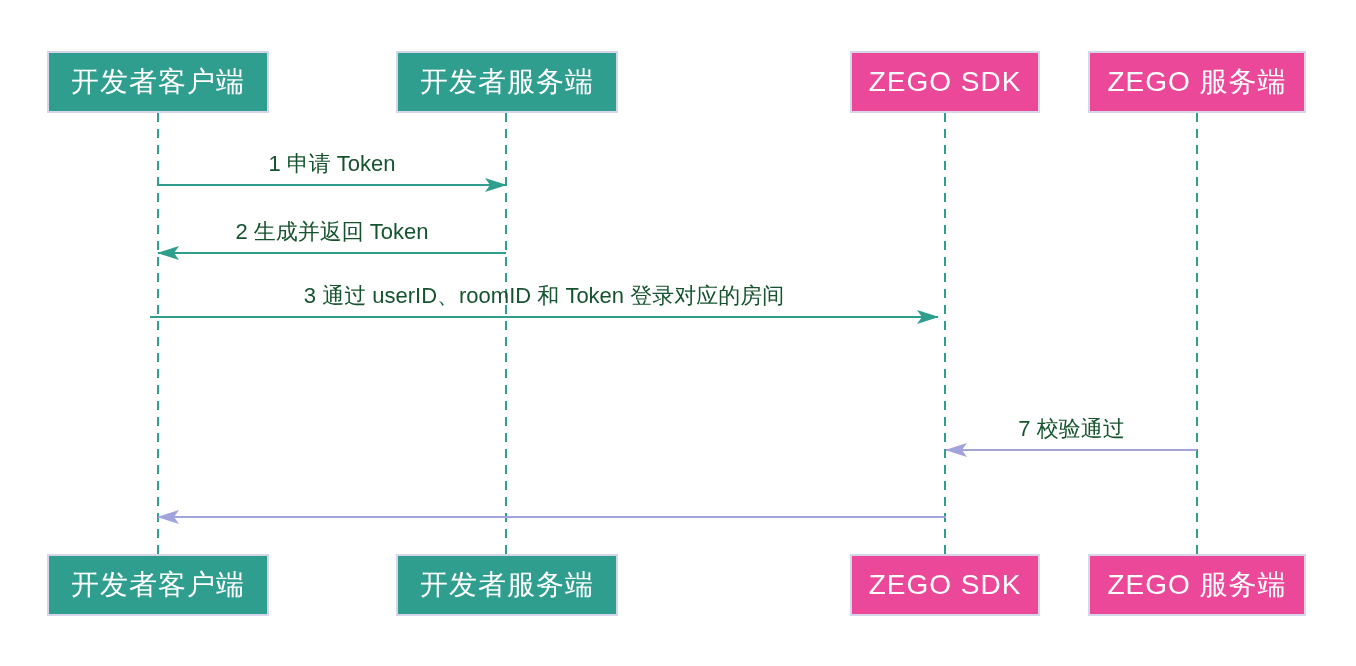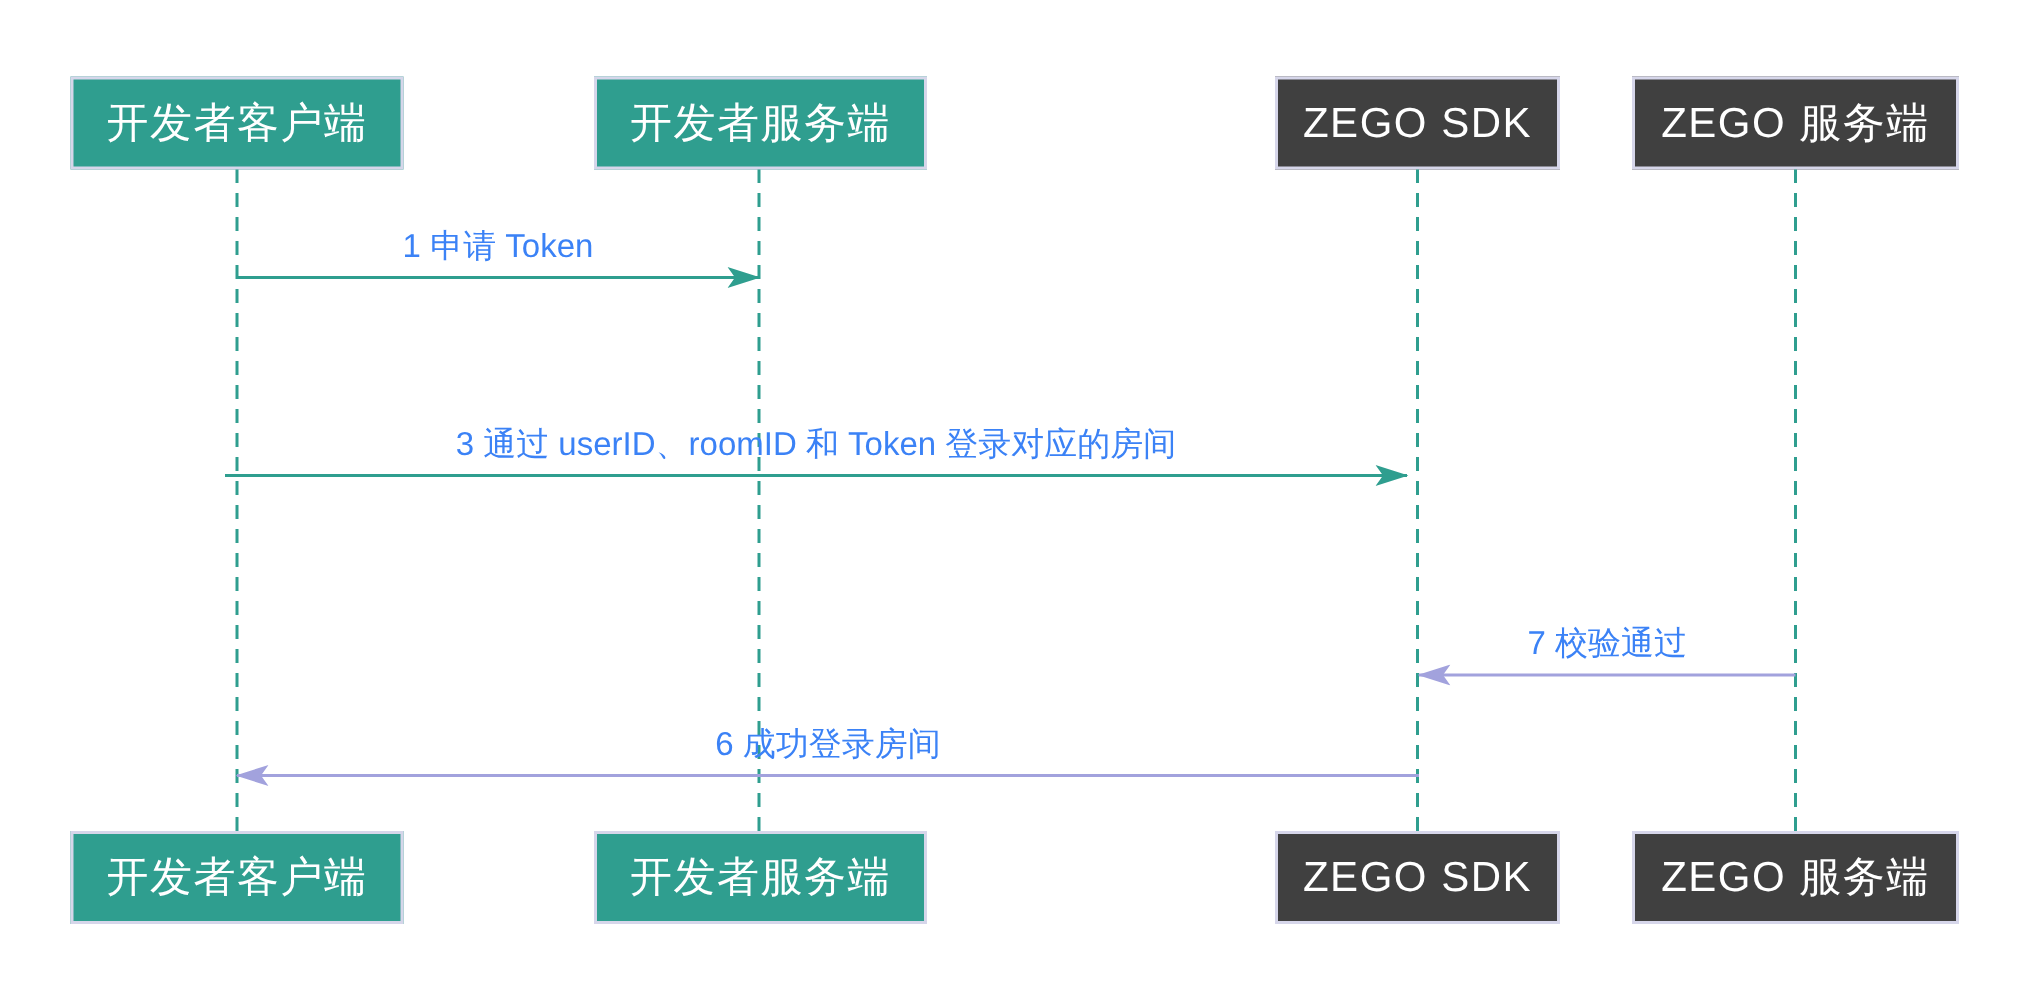--- a/index.html
+++ b/index.html
@@ -9,31 +9,31 @@
   }
   
   .participant{
     position:absolute;height:62px;box-sizing:border-box;
     border:2px solid #d6d6ea;
     color:#ffffff;font-size:28px;font-weight:500;letter-spacing:1px;
     display:flex;align-items:center;justify-content:center;
     white-space:nowrap;
   }
   .participant.green{background:#2f9e8f;}
-  .participant.purple{background:#404040;}
+  .participant.purple{background:#ec4899;}
   
   .lifeline{
     position:absolute;width:2px;top:113px;height:441px;
     background:repeating-linear-gradient(to bottom,#2f9e8f 0 9px,transparent 9px 16px);
   }
   
   .msg{position:absolute;height:48px;}
   .msg-label{
     position:absolute;left:0;right:0;bottom:14px;
-    text-align:center;font-size:22px;color:#3b82f6;white-space:nowrap;
+    text-align:center;font-size:22px;color:#14532d;white-space:nowrap;
   }
   .msg-line{position:absolute;left:0;right:0;bottom:7px;height:2px;}
   .msg-line.green{background:#2f9e8f;}
   .msg-line.purple{background:#a2a2dd;}
   .arrowhead{position:absolute;bottom:1px;width:22px;height:14px;}
   .arrowhead.right{right:-1px;}
   .arrowhead.left{left:-1px;}
   .arrowhead.green polygon{fill:#2f9e8f;}
   .arrowhead.purple polygon{fill:#a2a2dd;}
 </style>
@@ -53,40 +53,46 @@
   <div class="lifeline" style="left:1196px"></div>
 
   <div class="msg" style="left:158px;width:348px;top:145px">
     <div class="msg-label">1 申请 Token</div>
     <div class="msg-line green"></div>
     <svg class="arrowhead right green" viewBox="0 0 22 14">
         <polygon points="0,0 22,7 0,14 5,7"></polygon>
       </svg>
   </div>
 
+  <div class="msg" style="left:158px;width:348px;top:213px">
+    <div class="msg-label">2 生成并返回 Token</div>
+    <div class="msg-line green"></div>
+    <svg class="arrowhead left green" viewBox="0 0 22 14">
+        <polygon points="22,0 0,7 22,14 17,7"></polygon>
+      </svg>
+  </div>
 
   <div class="msg" style="left:150px;width:788px;top:277px">
     <div class="msg-label">3 通过 userID、roomID 和 Token 登录对应的房间</div>
     <div class="msg-line green"></div>
     <svg class="arrowhead right green" viewBox="0 0 22 14">
         <polygon points="0,0 22,7 0,14 5,7"></polygon>
       </svg>
   </div>
 
 
   <div class="msg" style="left:946px;width:251px;top:410px">
     <div class="msg-label">7 校验通过</div>
     <div class="msg-line purple"></div>
     <svg class="arrowhead left purple" viewBox="0 0 22 14">
         <polygon points="22,0 0,7 22,14 17,7"></polygon>
       </svg>
   </div>
 
   <div class="msg" style="left:158px;width:788px;top:477px">
-    <div class="msg-label">6 成功登录房间</div>
     <div class="msg-line purple"></div>
     <svg class="arrowhead left purple" viewBox="0 0 22 14">
         <polygon points="22,0 0,7 22,14 17,7"></polygon>
       </svg>
   </div>
 
   <div class="participant green" style="left:47px;top:554px;width:222px">开发者客户端</div>
   <div class="participant green" style="left:396px;top:554px;width:222px">开发者服务端</div>
   <div class="participant purple" style="left:850px;top:554px;width:190px">ZEGO SDK</div>
   <div class="participant purple" style="left:1088px;top:554px;width:218px">ZEGO 服务端</div>

